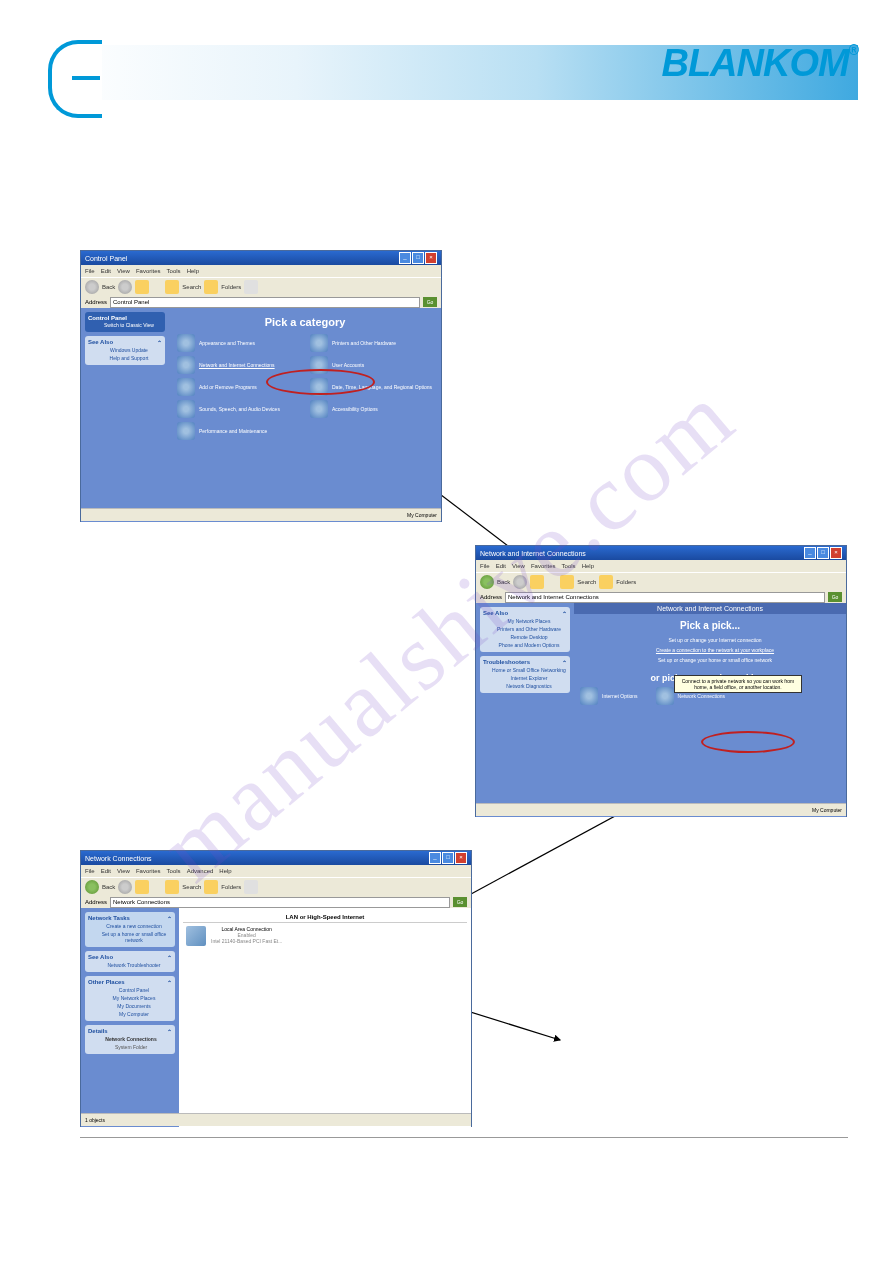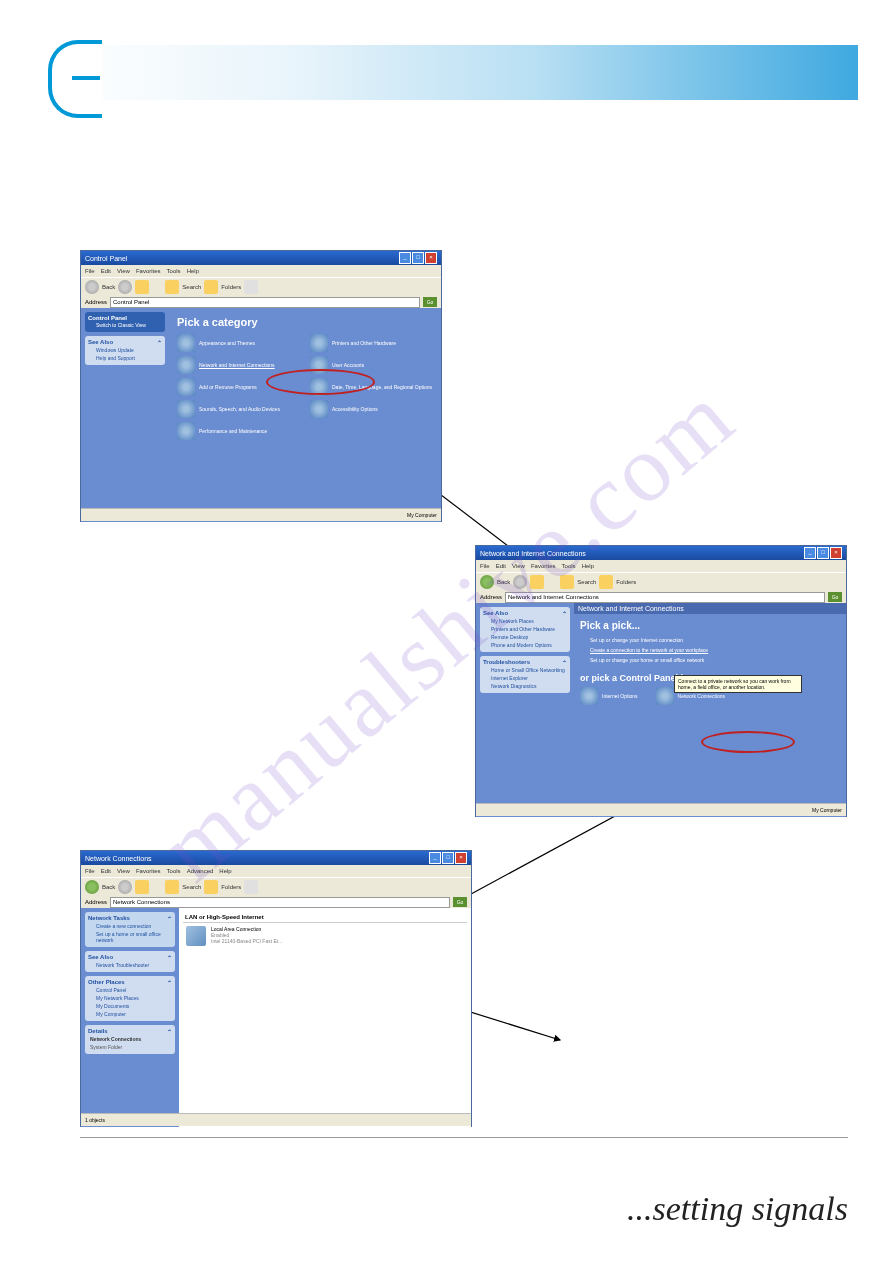--- a/index.html
+++ b/index.html
@@ -171,20 +171,21 @@
     background: #5a9030;
     color: #fff;
     font-size: 5px;
     display: flex;
     align-items: center;
     justify-content: center;
   }
   .winbody {
     display: flex;
     height: calc(100% - 56px);
+    text-align: center;
   }
   .sidebar {
     width: 80px;
     background: #6a8cd0;
     padding: 4px;
   }
   .sidepanel {
     background: #d0ddf0;
     border-radius: 3px;
     margin-bottom: 4px;
@@ -290,20 +291,23 @@
   }
 </style>
 </head>
 <body>
 
 <div class="page">
 
   <div class="header-bar"></div>
   <div class="header-arc"></div>
   <div class="header-tick"></div>
+  <div class="logo">
+    <span>BLANKOM</span><span class="reg">®</span>
+  </div>
 
   <div class="watermark">manualshive.com</div>
 
   <svg class="arrow" style="left:280px; top:370px; width:260px; height:200px;">
     <defs>
         <marker id="ah1" markerWidth="6" markerHeight="6" refX="5" refY="3" orient="auto">
           <path d="M0,0 L6,3 L0,6 Z" fill="#000"></path>
         </marker>
       </defs>
     <line x1="10" y1="10" x2="240" y2="185" stroke="#000" stroke-width="1.2" marker-end="url(#ah1)"></line>
@@ -595,15 +599,14 @@
           </div>
         </div>
       </div>
     </div>
     <div class="statusbar" style="justify-content:flex-start">
         <span>1 objects</span>
       </div>
   </div>
 
   <div class="footer-line"></div>
-  <div class="tagline">...setting signals</div>
 
 </div>
 
 </body></html>

